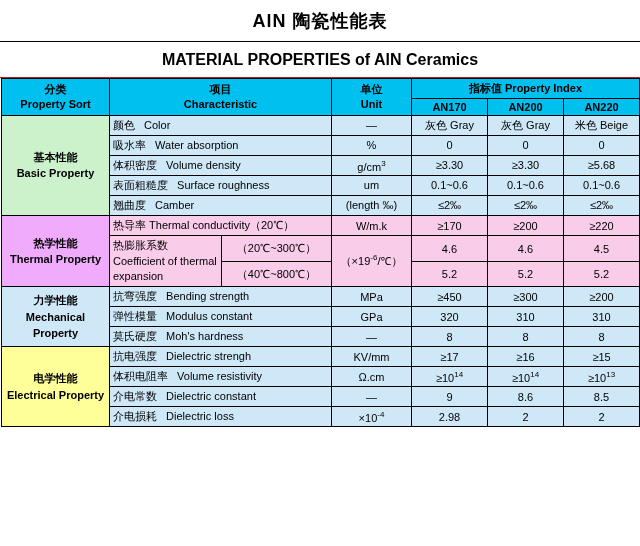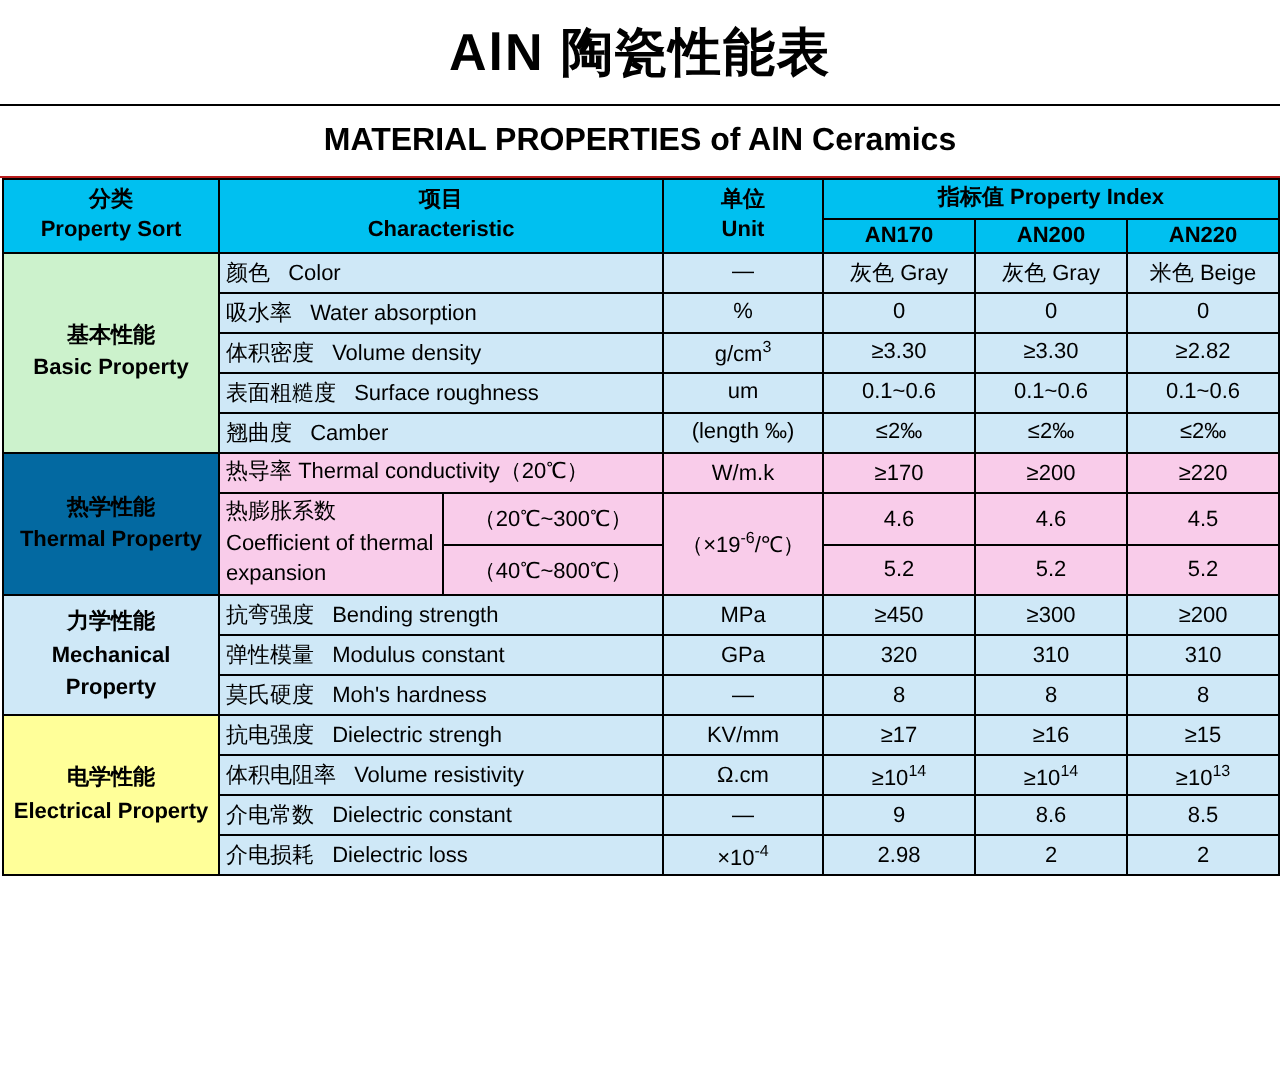--- a/index.html
+++ b/index.html
@@ -18,21 +18,21 @@
     width: 640px;
     height: 546px;
     box-sizing: border-box;
     padding: 0;
     position: relative;
   }
   .title-block {
     text-align: center;
   }
   .title-cn {
-    font-size: 26px;
+    font-size: 18px;
     font-weight: bold;
     letter-spacing: 1px;
     padding: 9px 0 8px 0;
     border-bottom: 1px solid #000;
   }
   .title-en {
     font-size: 16px;
     font-weight: bold;
     padding: 9px 0 8px 0;
     border-bottom: 1px solid #b91c1c;
@@ -63,21 +63,21 @@
     font-weight: bold;
     font-size: 11.5px;
   }
   .sort-cell {
     text-align: center;
     font-weight: bold;
     font-size: 12px;
     line-height: 1.5;
   }
   .g-basic { background: #ccf2cc; }
-  .g-thermal { background: #0369a1; }
+  .g-thermal { background: #f0abfc; }
   .g-mech { background: #cfe8f7; }
   .g-elec { background: #ffff99; }
   .char-cell {
     background: #cfe8f7;
     text-align: left;
     padding-left: 8px;
     font-size: 11px;
   }
   .char-cell .cn { margin-right: 6px; text-align: center; }
   .unit-cell {
@@ -177,21 +177,21 @@
       </tr>
 
       <tr>
         <td class="char-cell" colspan="2">
           <span class="cn">体积密度</span>
           <span>Volume density</span>
         </td>
         <td class="unit-cell"><span>g/cm</span><sup>3</sup></td>
         <td class="val-cell">≥3.30</td>
         <td class="val-cell">≥3.30</td>
-        <td class="val-cell">≥2.82</td>
+        <td class="val-cell">≥5.68</td>
       </tr>
 
       <tr>
         <td class="char-cell" colspan="2">
           <span class="cn">表面粗糙度</span>
           <span>Surface roughness</span>
         </td>
         <td class="unit-cell">um</td>
         <td class="val-cell">0.1~0.6</td>
         <td class="val-cell">0.1~0.6</td>

